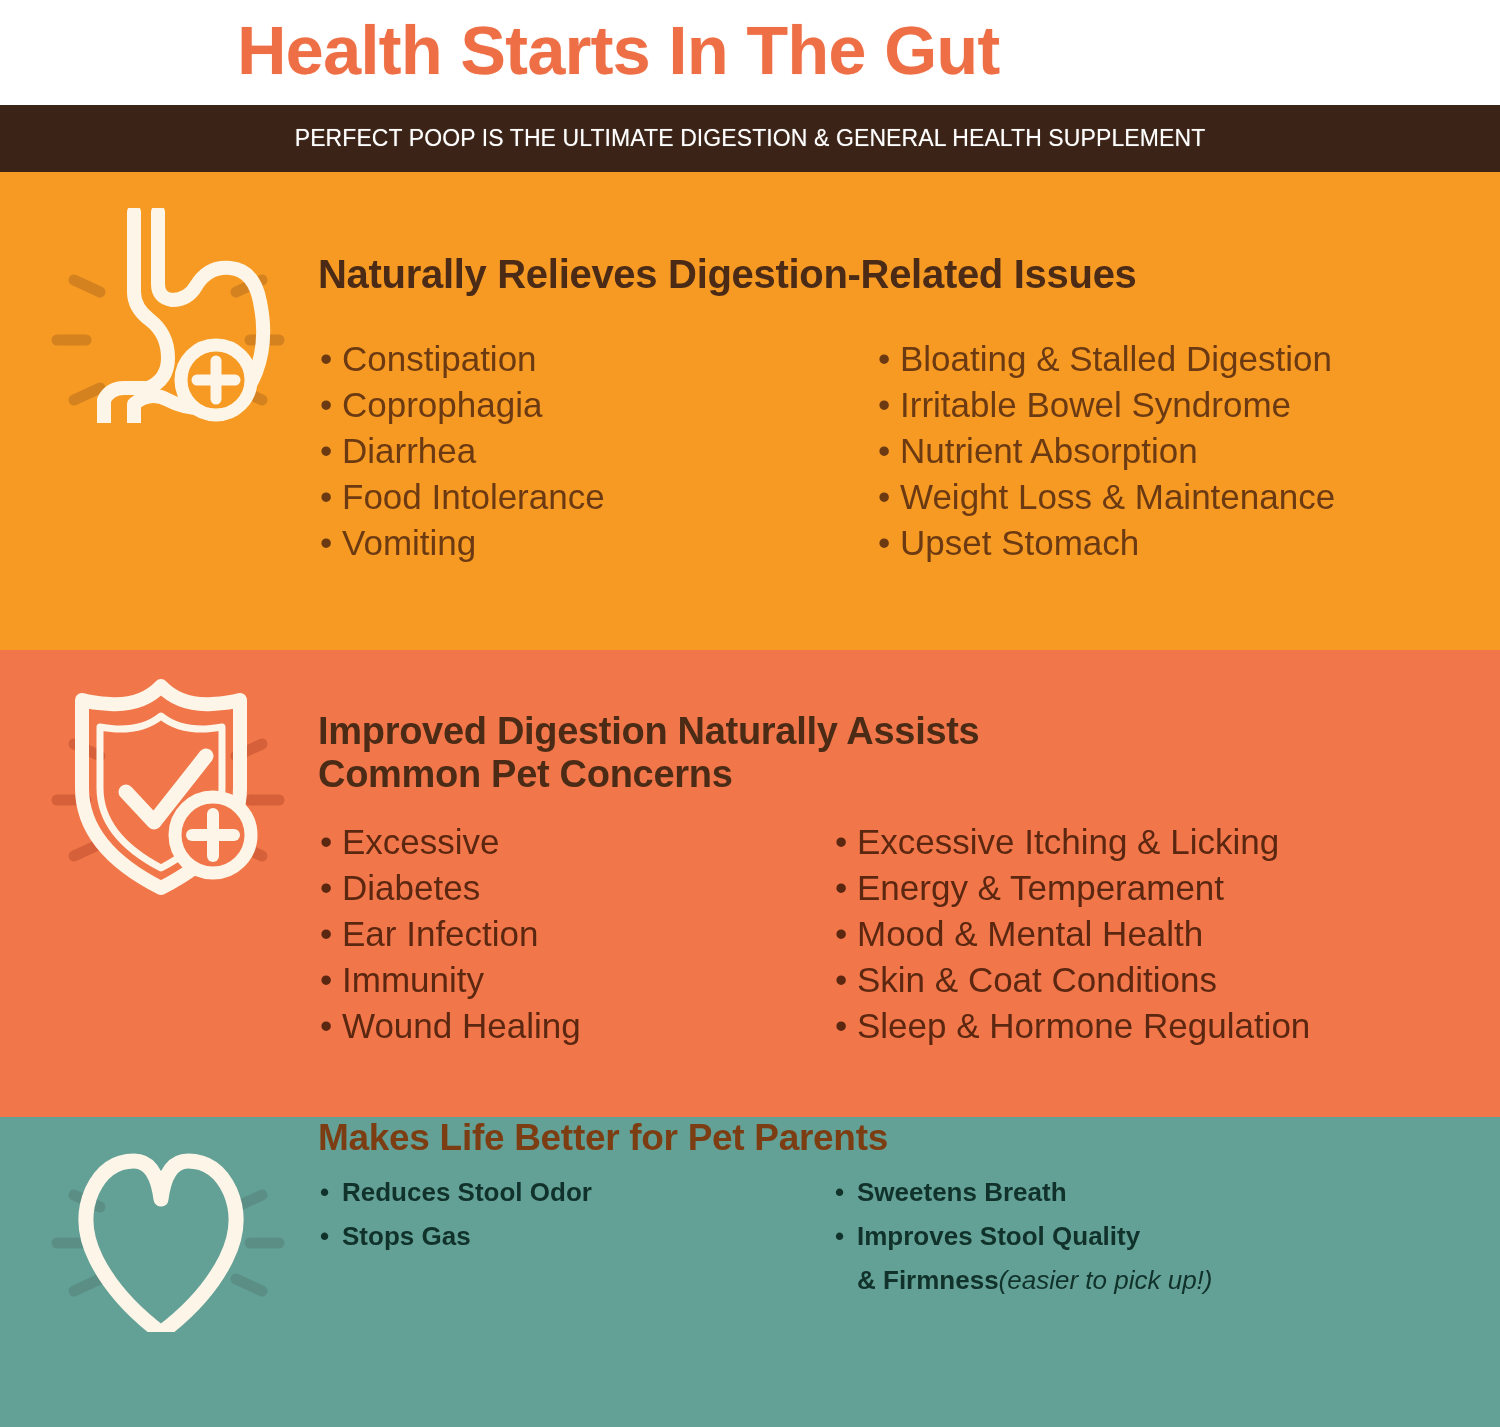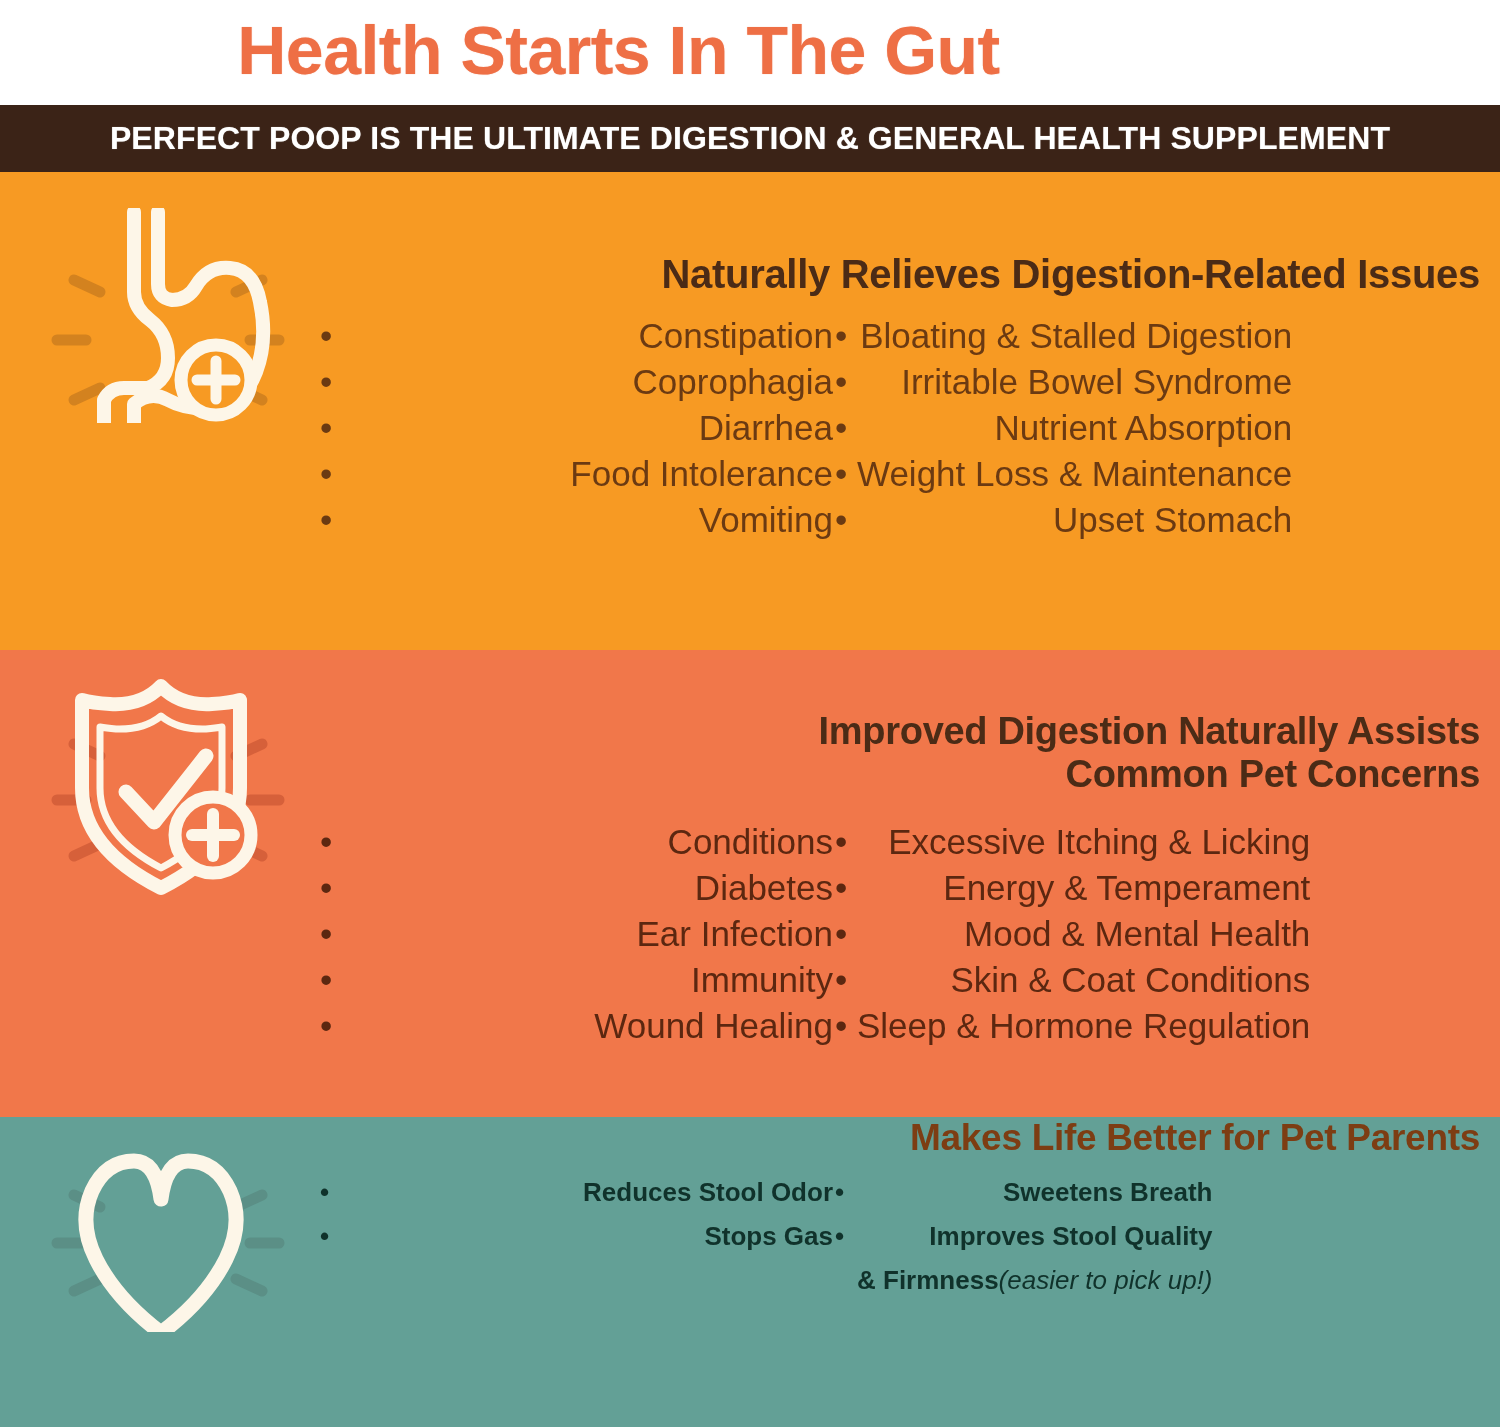--- a/index.html
+++ b/index.html
@@ -46,22 +46,22 @@
     position: absolute;
     left: 0; top: 105px;
     width: 1500px;
     height: 67px;
     background: #3b2317;
     display: flex;
     align-items: center;
     justify-content: center;
   }
   .subtitle-text {
-    font-size: 32px;
-    font-weight: bold;
+    font-size: 23px;
+    font-weight: normal;
     color: #ffffff;
     letter-spacing: 0.1px;
     white-space: nowrap;
     text-shadow: 0 0 1px rgba(255,255,255,0.5);
   }
 
   
   .section {
     position: absolute;
     left: 0;
@@ -69,21 +69,20 @@
     overflow: hidden;
   }
   .sec-digestion { top: 172px;  height: 478px; background: #f79a23; }
   .sec-concerns  { top: 650px;  height: 467px; background: #f1774a; }
   .sec-parents   { top: 1117px; height: 310px; background: #63a096; }
 
   .sec-inner {
     position: relative;
     width: 100%;
     height: 100%;
-    text-align: right;
   }
 
   
   .icon-wrap {
     position: absolute;
     left: 30px;
   }
   .icon-digestion { top: 36px; }
   .icon-concerns  { top: 22px; }
   .icon-parents   { top: 30px; }
@@ -101,21 +100,21 @@
     letter-spacing: -0.3px;
   }
   .sec-digestion .heading { font-size: 40px; color: #4b2b16; padding-top: 80px; }
   .sec-concerns  .heading { font-size: 38px; color: #4b2b16; padding-top: 60px; }
   .sec-parents   .heading { font-size: 37px; color: #7d3d13; }
 
   .cols {
     display: flex;
     flex-direction: row;
   }
-  .sec-digestion .cols { margin-top: 16px; }
+  .sec-digestion .cols { margin-top: 39px; gap: 43px; }
   .sec-concerns  .cols { margin-top: 24px; }
   .sec-parents   .cols { margin-top: 12px; }
 
   .col { }
   .sec-digestion .col-left  { width: 515px; }
   .sec-concerns  .col-left  { width: 515px; }
   .sec-parents   .col-left  { width: 515px; }
 
   ul.bullets {
     list-style: none;
@@ -255,21 +254,21 @@
       </div>
 
       <div class="text-block">
         <h2 class="heading">
           <span>Improved Digestion Naturally Assists</span><br>
           <span>Common Pet Concerns</span>
         </h2>
         <div class="cols">
           <div class="col col-left">
             <ul class="bullets">
-              <li>Conditions</li>
+              <li>Excessive</li>
               <li>Diabetes</li>
               <li>Ear Infection</li>
               <li>Immunity</li>
               <li>Wound Healing</li>
             </ul>
           </div>
           <div class="col col-right">
             <ul class="bullets">
               <li>Excessive Itching &amp; Licking</li>
               <li>Energy &amp; Temperament</li>

